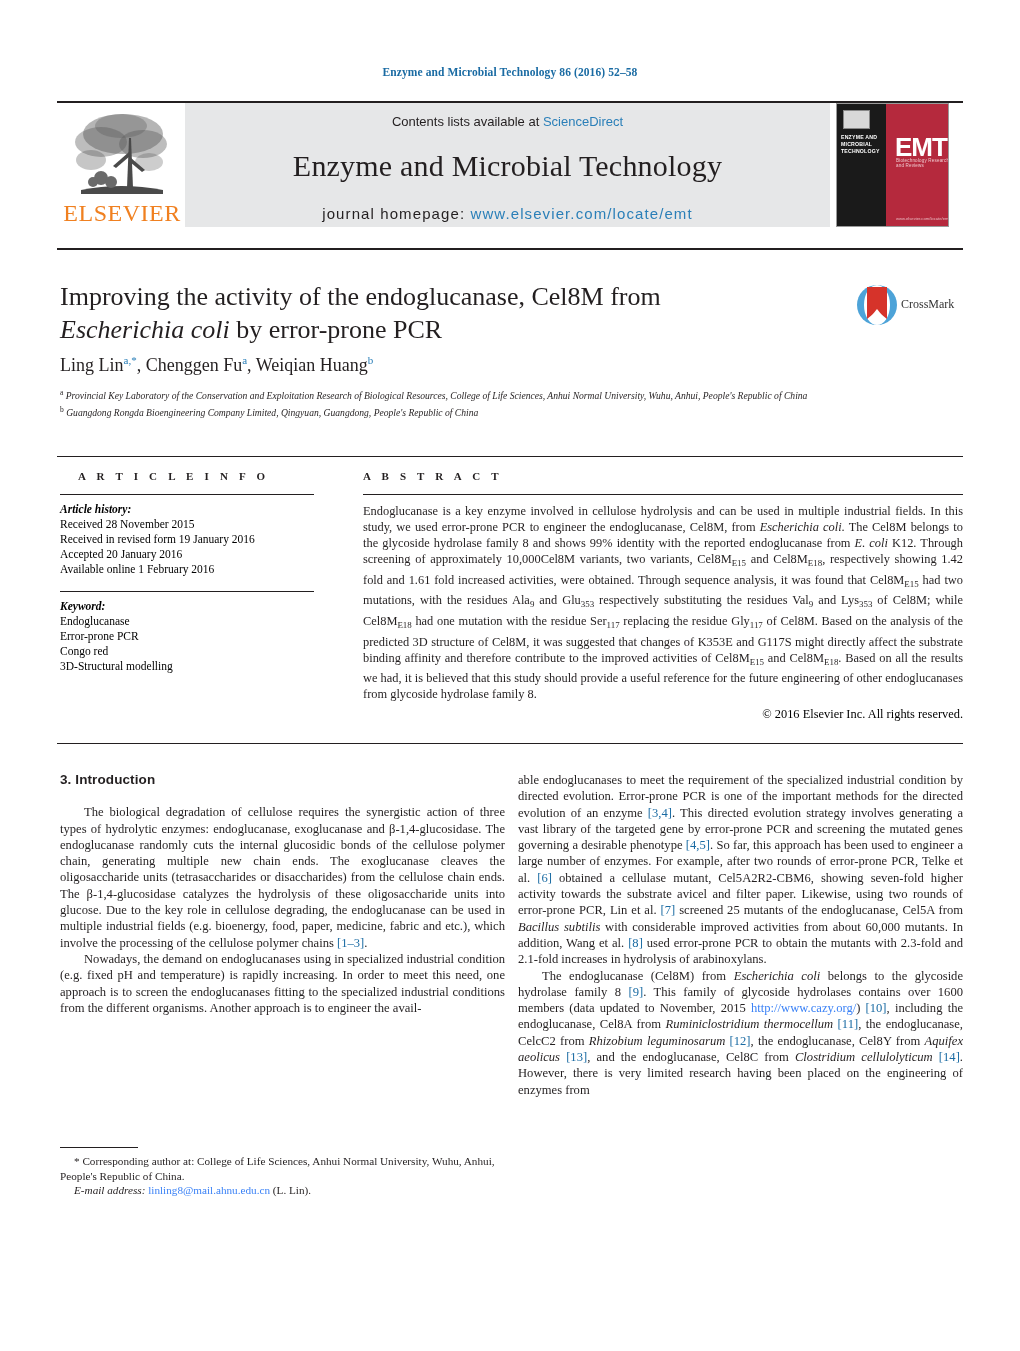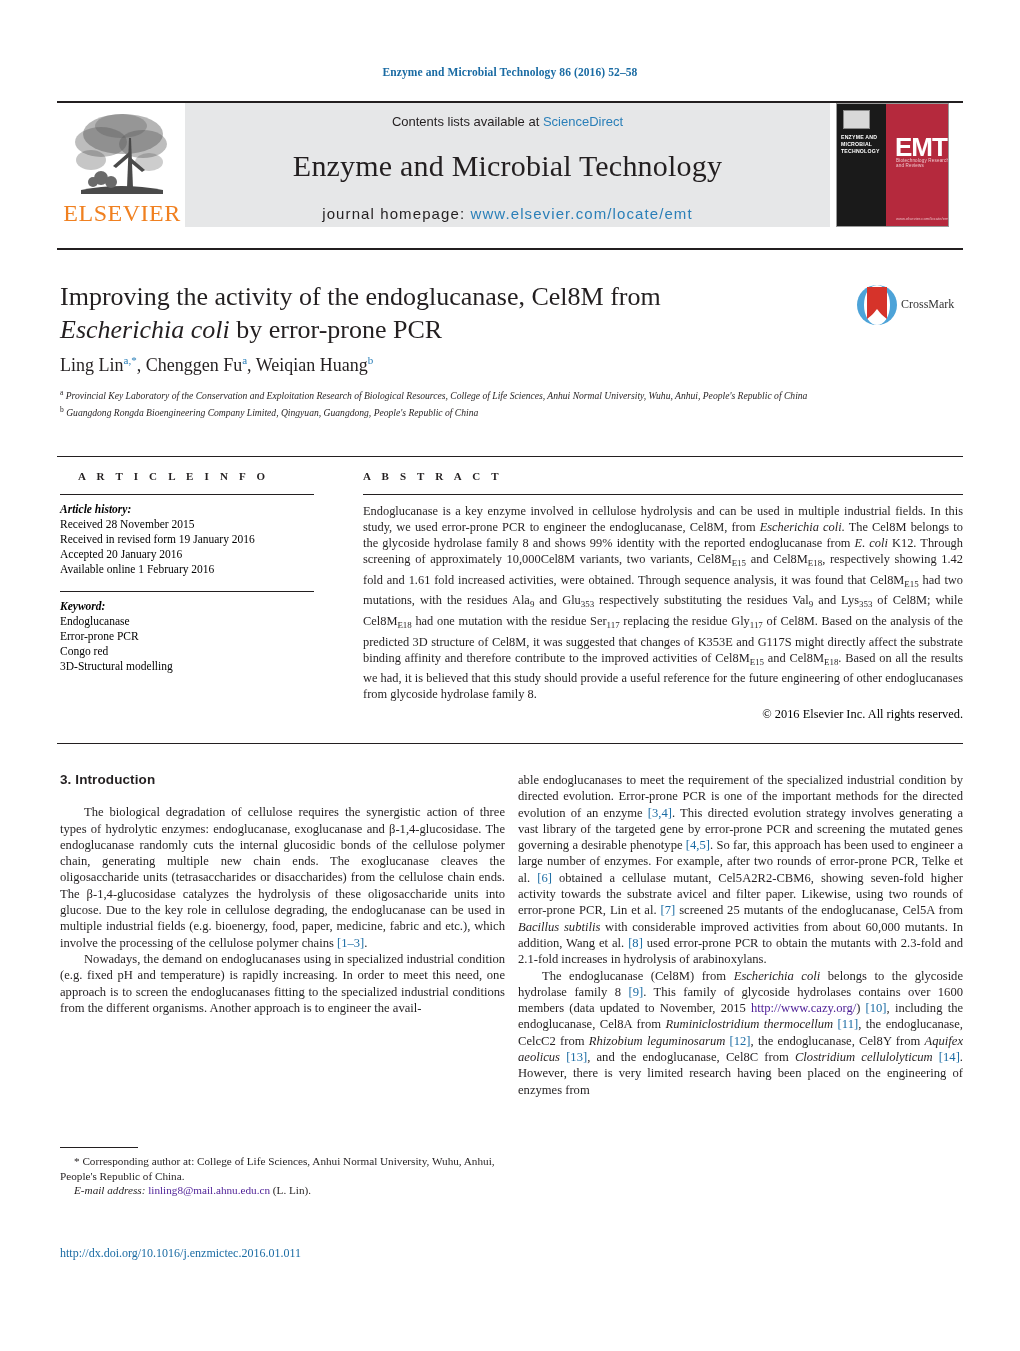--- a/index.html
+++ b/index.html
@@ -321,21 +321,21 @@
   #col-right { left: 518px; }
   .h2 {
     font-family: "Liberation Sans", sans-serif;
     font-size: 13.5px;
     font-weight: bold;
     margin: 0 0 16px 0;
     letter-spacing: 0.1px;
   }
   .p { margin: 0; text-indent: 24px; }
   .ref { color: #1a6ba3; }
-  .lnk { color: #4c1d95; }
+  .lnk { color: #3b82f6; }
   .ital { font-style: italic; }
 
   
   .foot-rule {
     position: absolute;
     left: 60px;
     top: 1147px;
     width: 78px;
     height: 1px;
     background: #231f20;
@@ -486,16 +486,15 @@
     <p class="p">The endoglucanase (Cel8M) from <span class="ital">Escherichia coli</span> belongs to the glycoside hydrolase family 8 <span class="ref">[9]</span>. This family of glycoside hydrolases contains over 1600 members (data updated to November, 2015 <span class="lnk">http://www.cazy.org/</span>) <span class="ref">[10]</span>, including the endoglucanase, Cel8A from <span class="ital">Ruminiclostridium thermocellum</span> <span class="ref">[11]</span>, the endoglucanase, CelcC2 from <span class="ital">Rhizobium leguminosarum</span> <span class="ref">[12]</span>, the endoglucanase, Cel8Y from <span class="ital">Aquifex aeolicus</span> <span class="ref">[13]</span>, and the endoglucanase, Cel8C from <span class="ital">Clostridium cellulolyticum</span> <span class="ref">[14]</span>. However, there is very limited research having been placed on the engineering of enzymes from</p>
   </div>
 
   <div class="foot-rule"></div>
   <div class="footnote">
     <span class="ind">* Corresponding author at: College of Life Sciences, Anhui Normal University, Wuhu, Anhui, People's Republic of China.</span>
     <span class="ind"><span class="em">E-mail address:</span> <span class="lnk">linling8@mail.ahnu.edu.cn</span><span> (L. Lin).</span></span>
   </div>
 
   <div class="doi-block">
-    <div class="doi">http://dx.doi.org/10.1016/j.enzmictec.2016.01.011</div>
   </div>
 
 </div>
 
 </body></html>

